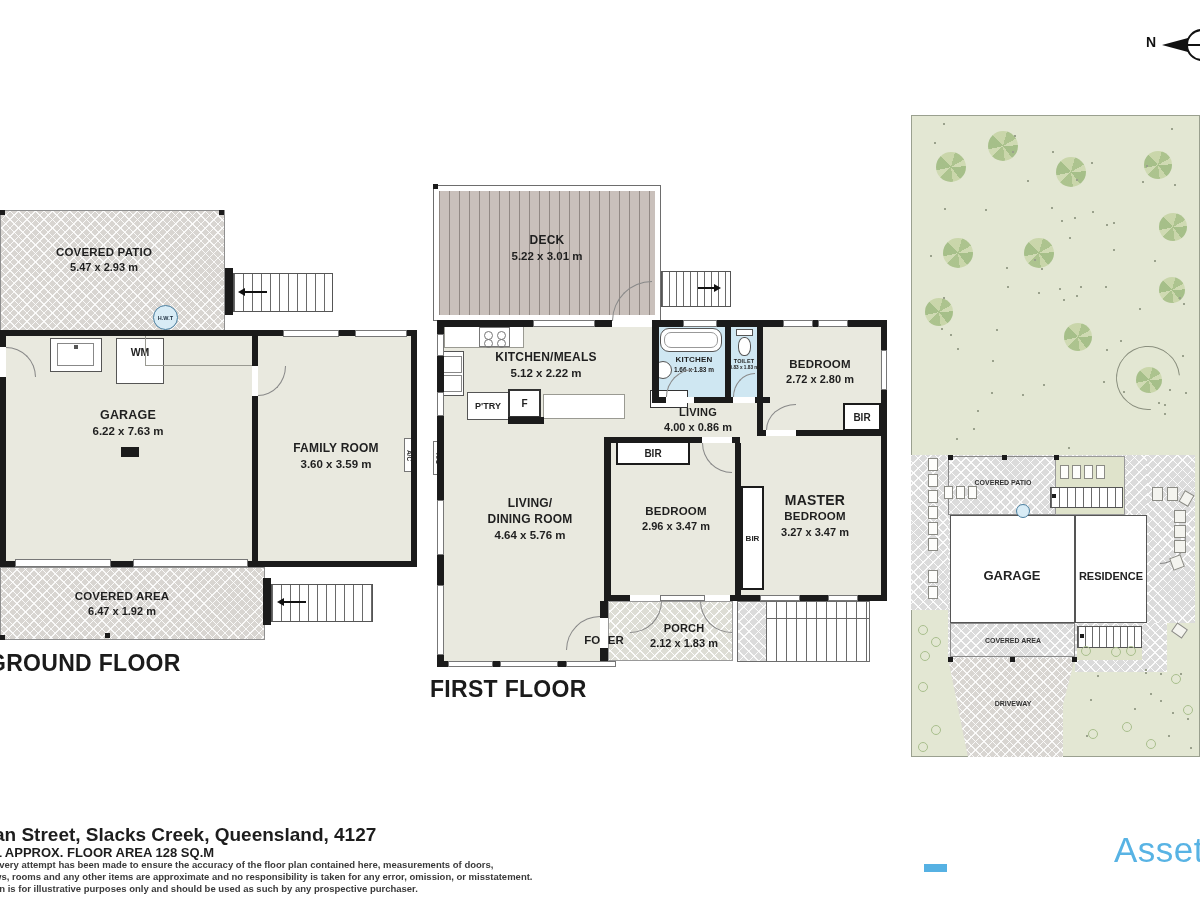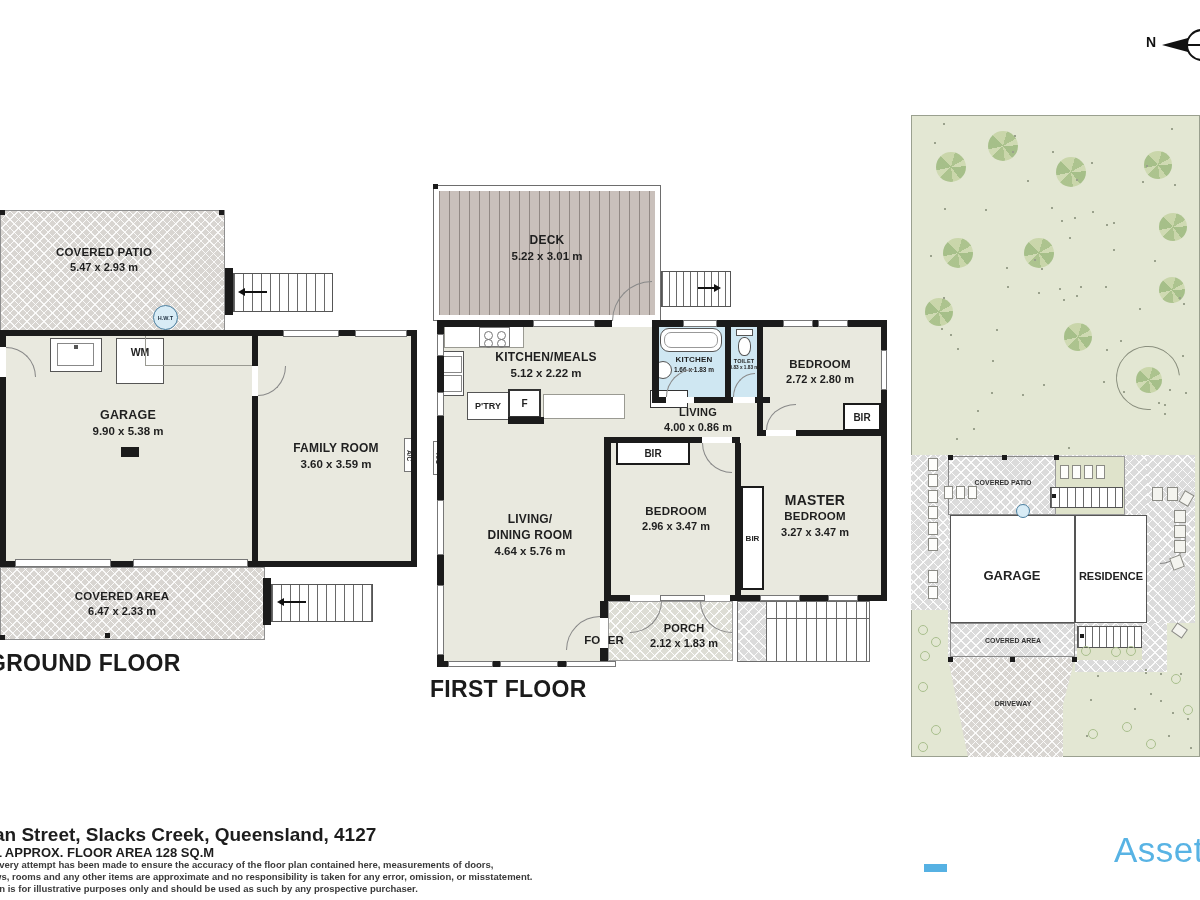--- a/index.html
+++ b/index.html
@@ -69,42 +69,42 @@
   <div class="hwt" style="left:153px;top:305px;width:25px;height:25px;">H.W.T</div>
 
   <div class="stairs" style="left:233px;top:273px;width:100px;height:39px;"></div>
   <div class="arrow-left" style="left:238px;top:288px;"></div>
   <div class="tailline" style="left:245px;top:291px;width:22px;"></div>
 
   <div class="floor" style="left:6px;top:336px;width:405px;height:225px;"></div>
 
   <div class="lbl" style="left:128px;top:407px;">
     <span class="nm" style="font-size:12.5px;">GARAGE</span>
-    <span class="dm" style="font-size:11.5px;">9.90 x 5.38 m</span>
+    <span class="dm" style="font-size:11.5px;">6.22 x 7.63 m</span>
   </div>
   <div class="lbl" style="left:336px;top:441px;">
     <span class="nm">FAMILY ROOM</span>
     <span class="dm" style="font-size:11.5px;">3.60 x 3.59 m</span>
   </div>
 
   <div class="fx" style="left:50px;top:338px;width:52px;height:34px;"></div>
   <div class="fx" style="left:57px;top:343px;width:37px;height:23px;border-color:#888;"></div>
   <div class="dot" style="left:74px;top:345px;width:4px;height:4px;background:#555;"></div>
   <div class="fx" style="left:116px;top:338px;width:48px;height:46px;text-align:center;">
     <span style="font-size:10.5px;font-weight:700;color:#222;line-height:26px;">WM</span>
   </div>
   <div class="abs" style="left:145px;top:334px;width:108px;height:32px;border:1px solid #9a9a92;box-sizing:border-box;"></div>
   <div class="ac-box" style="left:404px;top:438px;width:11px;height:34px;">
     <span>A/C</span>
   </div>
 
   <div class="herringbone" style="left:0;top:567px;width:265px;height:73px;"></div>
   <div class="lbl" style="left:122px;top:589px;">
     <span class="nm" style="font-size:11.5px;">COVERED AREA</span>
-    <span class="dm">6.47 x 2.33 m</span>
+    <span class="dm">6.47 x 1.92 m</span>
   </div>
   <div class="stairs" style="left:271px;top:584px;width:102px;height:38px;"></div>
   <div class="arrow-left" style="left:277px;top:598px;"></div>
   <div class="tailline" style="left:284px;top:601px;width:22px;"></div>
 
   <div class="floor-title" style="left:-12px;top:650px;">GROUND FLOOR</div>
 </div>
 
 <div>
   <div class="abs" style="left:433px;top:185px;width:228px;height:136px;border:1px solid #6d6d6d;box-sizing:border-box;background:#fff;"></div>
@@ -166,21 +166,21 @@
     <span class="dm" style="font-size:4.7px;">0.83 x 1.83 m</span>
   </div>
   <div class="lbl" style="left:820px;top:357px;">
     <span class="nm" style="font-size:11.5px;">BEDROOM</span>
     <span class="dm">2.72 x 2.80 m</span>
   </div>
   <div class="lbl" style="left:698px;top:405px;">
     <span class="nm" style="font-size:11px;">LIVING</span>
     <span class="dm">4.00 x 0.86 m</span>
   </div>
-  <div class="lbl" style="left:530px;top:512px;">
+  <div class="lbl" style="left:530px;top:496px;">
     <span class="nm">LIVING/</span>
     <span class="nm">DINING ROOM</span>
     <span class="dm" style="font-size:11.5px;">4.64 x 5.76 m</span>
   </div>
   <div class="lbl" style="left:676px;top:504px;">
     <span class="nm" style="font-size:11.5px;">BEDROOM</span>
     <span class="dm">2.96 x 3.47 m</span>
   </div>
   <div class="lbl" style="left:815px;top:491px;">
     <span class="nm" style="font-size:14px;">MASTER</span>

